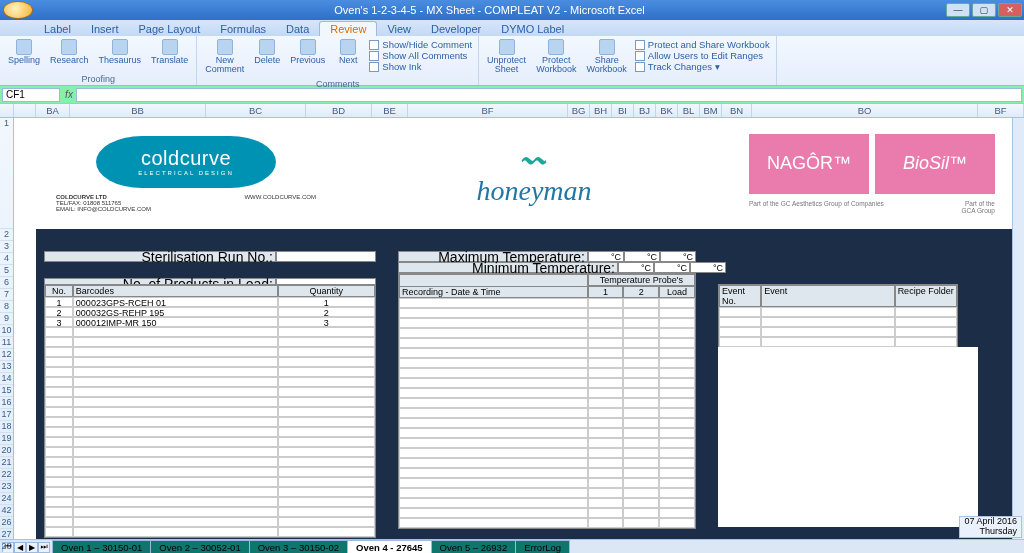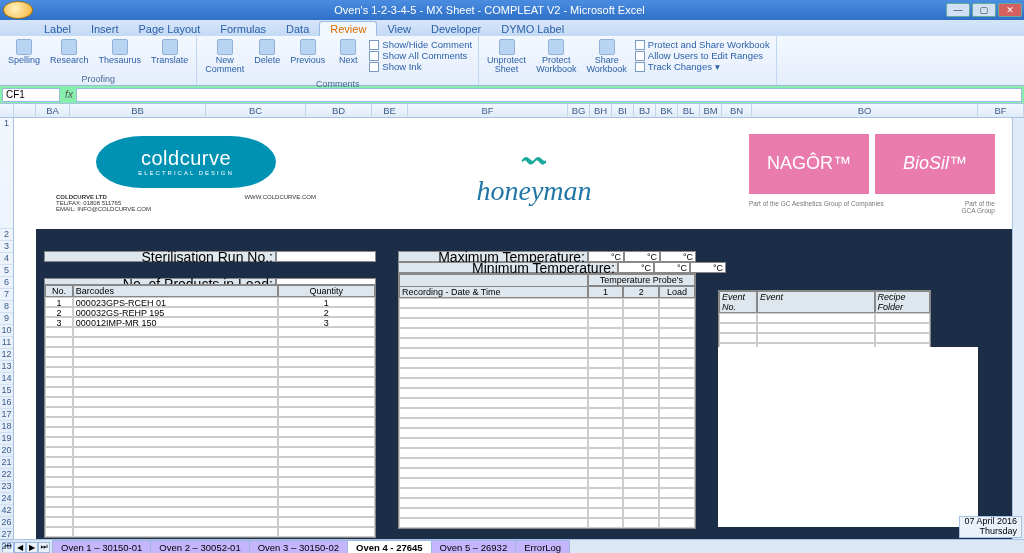--- a/index.html
+++ b/index.html
@@ -75,21 +75,21 @@
 .grid-table .hdr .th { border:1px solid #888; text-align:center; padding:0 2px;}
 .grid-table .body .tr { display:flex;}
 .grid-table .body .td { border:1px solid #ccc; height:10px; padding:0 2px; overflow:hidden; white-space:nowrap;}
 
 .whiteblock { position:absolute; background:#fff;}
 
 
 .sheettabs { height:15px; background:#dbe7f5; display:flex; align-items:center; font-size:9.5px; border-top:1px solid #aac2e2;}
 .sheettabs .nav { display:flex; gap:0; margin:0 2px;}
 .sheettabs .nav span { width:12px; height:11px; border:1px solid #9cb9df; background:#eaf1fb; display:flex; align-items:center; justify-content:center; font-size:8px;}
-.sheettabs .tab { padding:1px 8px; background:#c4b5fd; border:1px solid #9cb9df; border-bottom:none; margin-right:-1px; cursor:pointer;}
+.sheettabs .tab { padding:1px 8px; background:#0f766e; border:1px solid #9cb9df; border-bottom:none; margin-right:-1px; cursor:pointer;}
 .sheettabs .tab.active { background:#fff; font-weight:bold;}
 .datetime { position:absolute; right:2px; bottom:15px; background:#eaf1fb; border:1px solid #aac2e2; font-size:9px; padding:0 4px; text-align:right; line-height:1.1;}
 
 .vstrip { position:absolute; right:0; top:0; width:12px; height:100%; background:#e0ebf9; border-left:1px solid #aac2e2;}
 </style>
 </head>
 <body>
 
 <div class="titlebar">
   <div class="orb"></div>
@@ -611,21 +611,21 @@
             </div>
             <div class="tr">
               <div class="td" style="width:190px"></div>
               <div class="td" style="width:36px"></div>
               <div class="td" style="width:36px"></div>
               <div class="td" style="width:36px"></div>
             </div>
           </div>
       </div>
 
-      <div class="grid-table" style="left:682px; top:61px; width:213px;font-style:italic;">
+      <div class="grid-table" style="left:682px; top:55px; width:240px;">
         <div class="hdr">
           <div class="th" style="width:46px;text-align:left">Event No.</div>
           <div class="th" style="width:146px;text-align:left">Event</div>
           <div class="th" style="width:68px;text-align:left">Recipe Folder</div>
         </div>
         <div class="body" id="event-body">
             <div class="tr">
               <div class="td" style="width:46px"></div>
               <div class="td" style="width:146px"></div>
               <div class="td" style="width:68px"></div>

